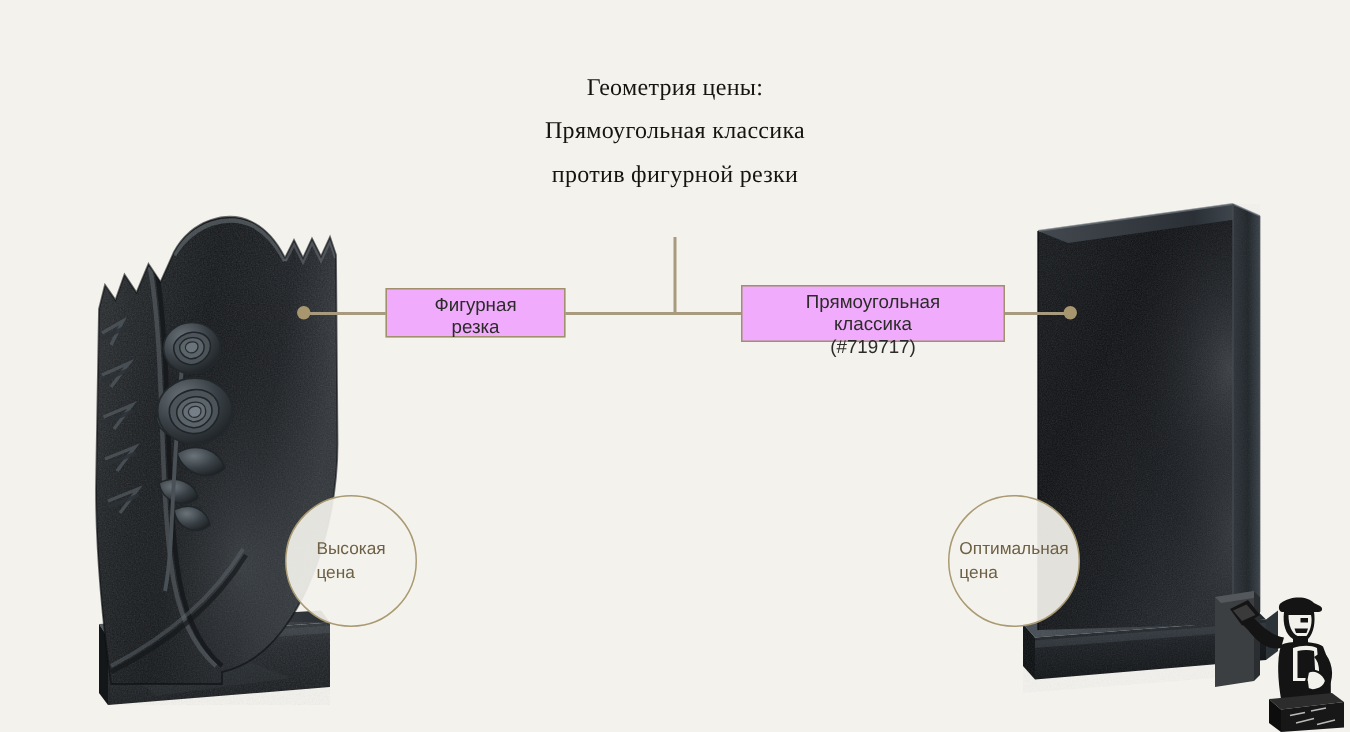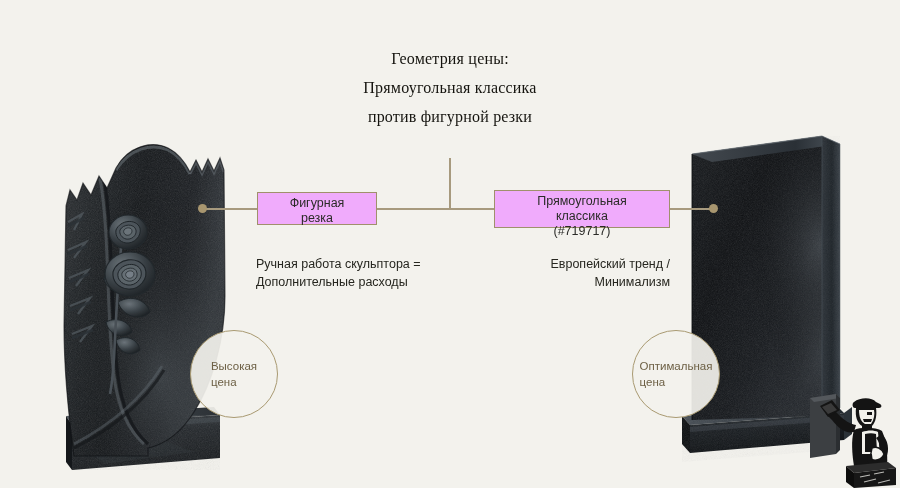--- a/index.html
+++ b/index.html
@@ -365,25 +365,21 @@
 
   <div class="labelbox" style="left:257px; top:192px; width:120px; height:33px;">
     <span>Фигурная резка</span>
   </div>
 
   <div class="labelbox" style="left:494px; top:190px; width:176px; height:38px;">
     <span>Прямоугольная классика</span>
     <span class="sub">(#719717)</span>
   </div>
 
-  <div class="caption left" style="left:256px; top:255px; width:230px;">Ручная работа скульптора =
-Дополнительные расходы</div>
-
-  <div class="caption right" style="left:470px; top:255px; width:200px;">Европейский тренд /
-Минимализм</div>
+
 
   <div class="pricecircle" style="left:190px; top:330px; width:88px; height:88px;">Высокая
 цена</div>
 
   <div class="pricecircle" style="left:632px; top:330px; width:88px; height:88px;">Оптимальная
 цена</div>
 
   <div id="title">Геометрия цены:
 Прямоугольная классика
 против фигурной резки</div>

